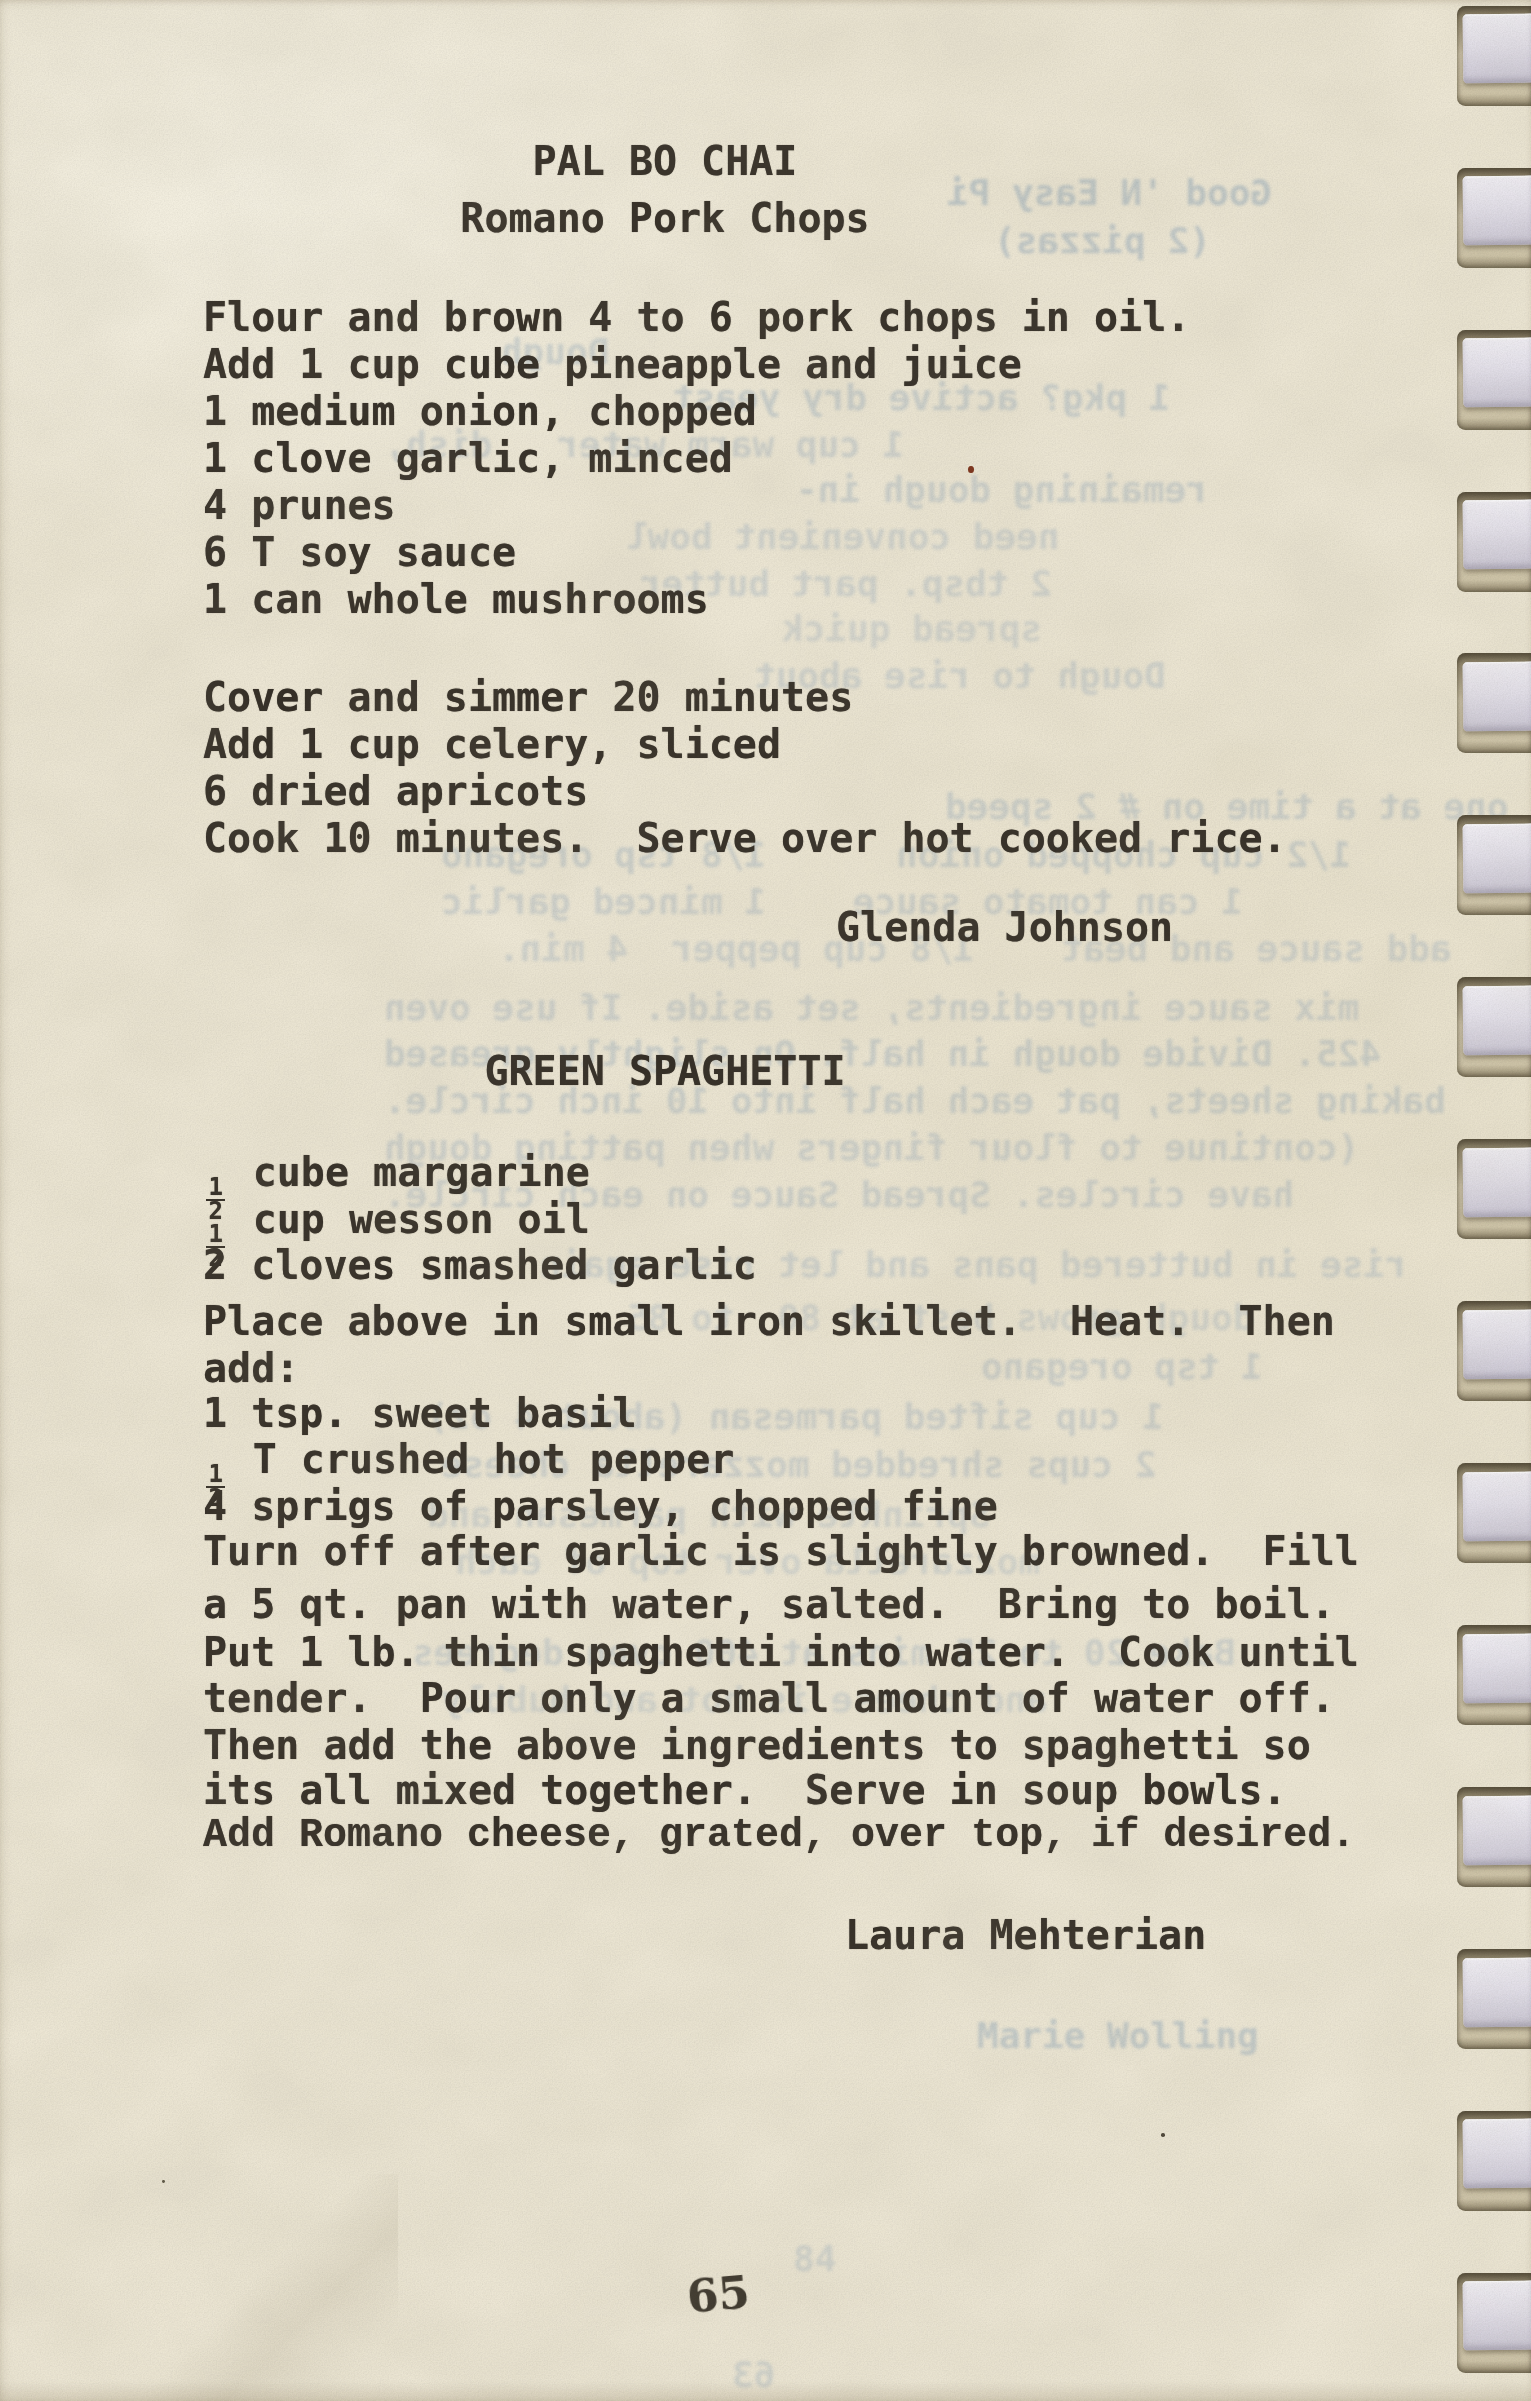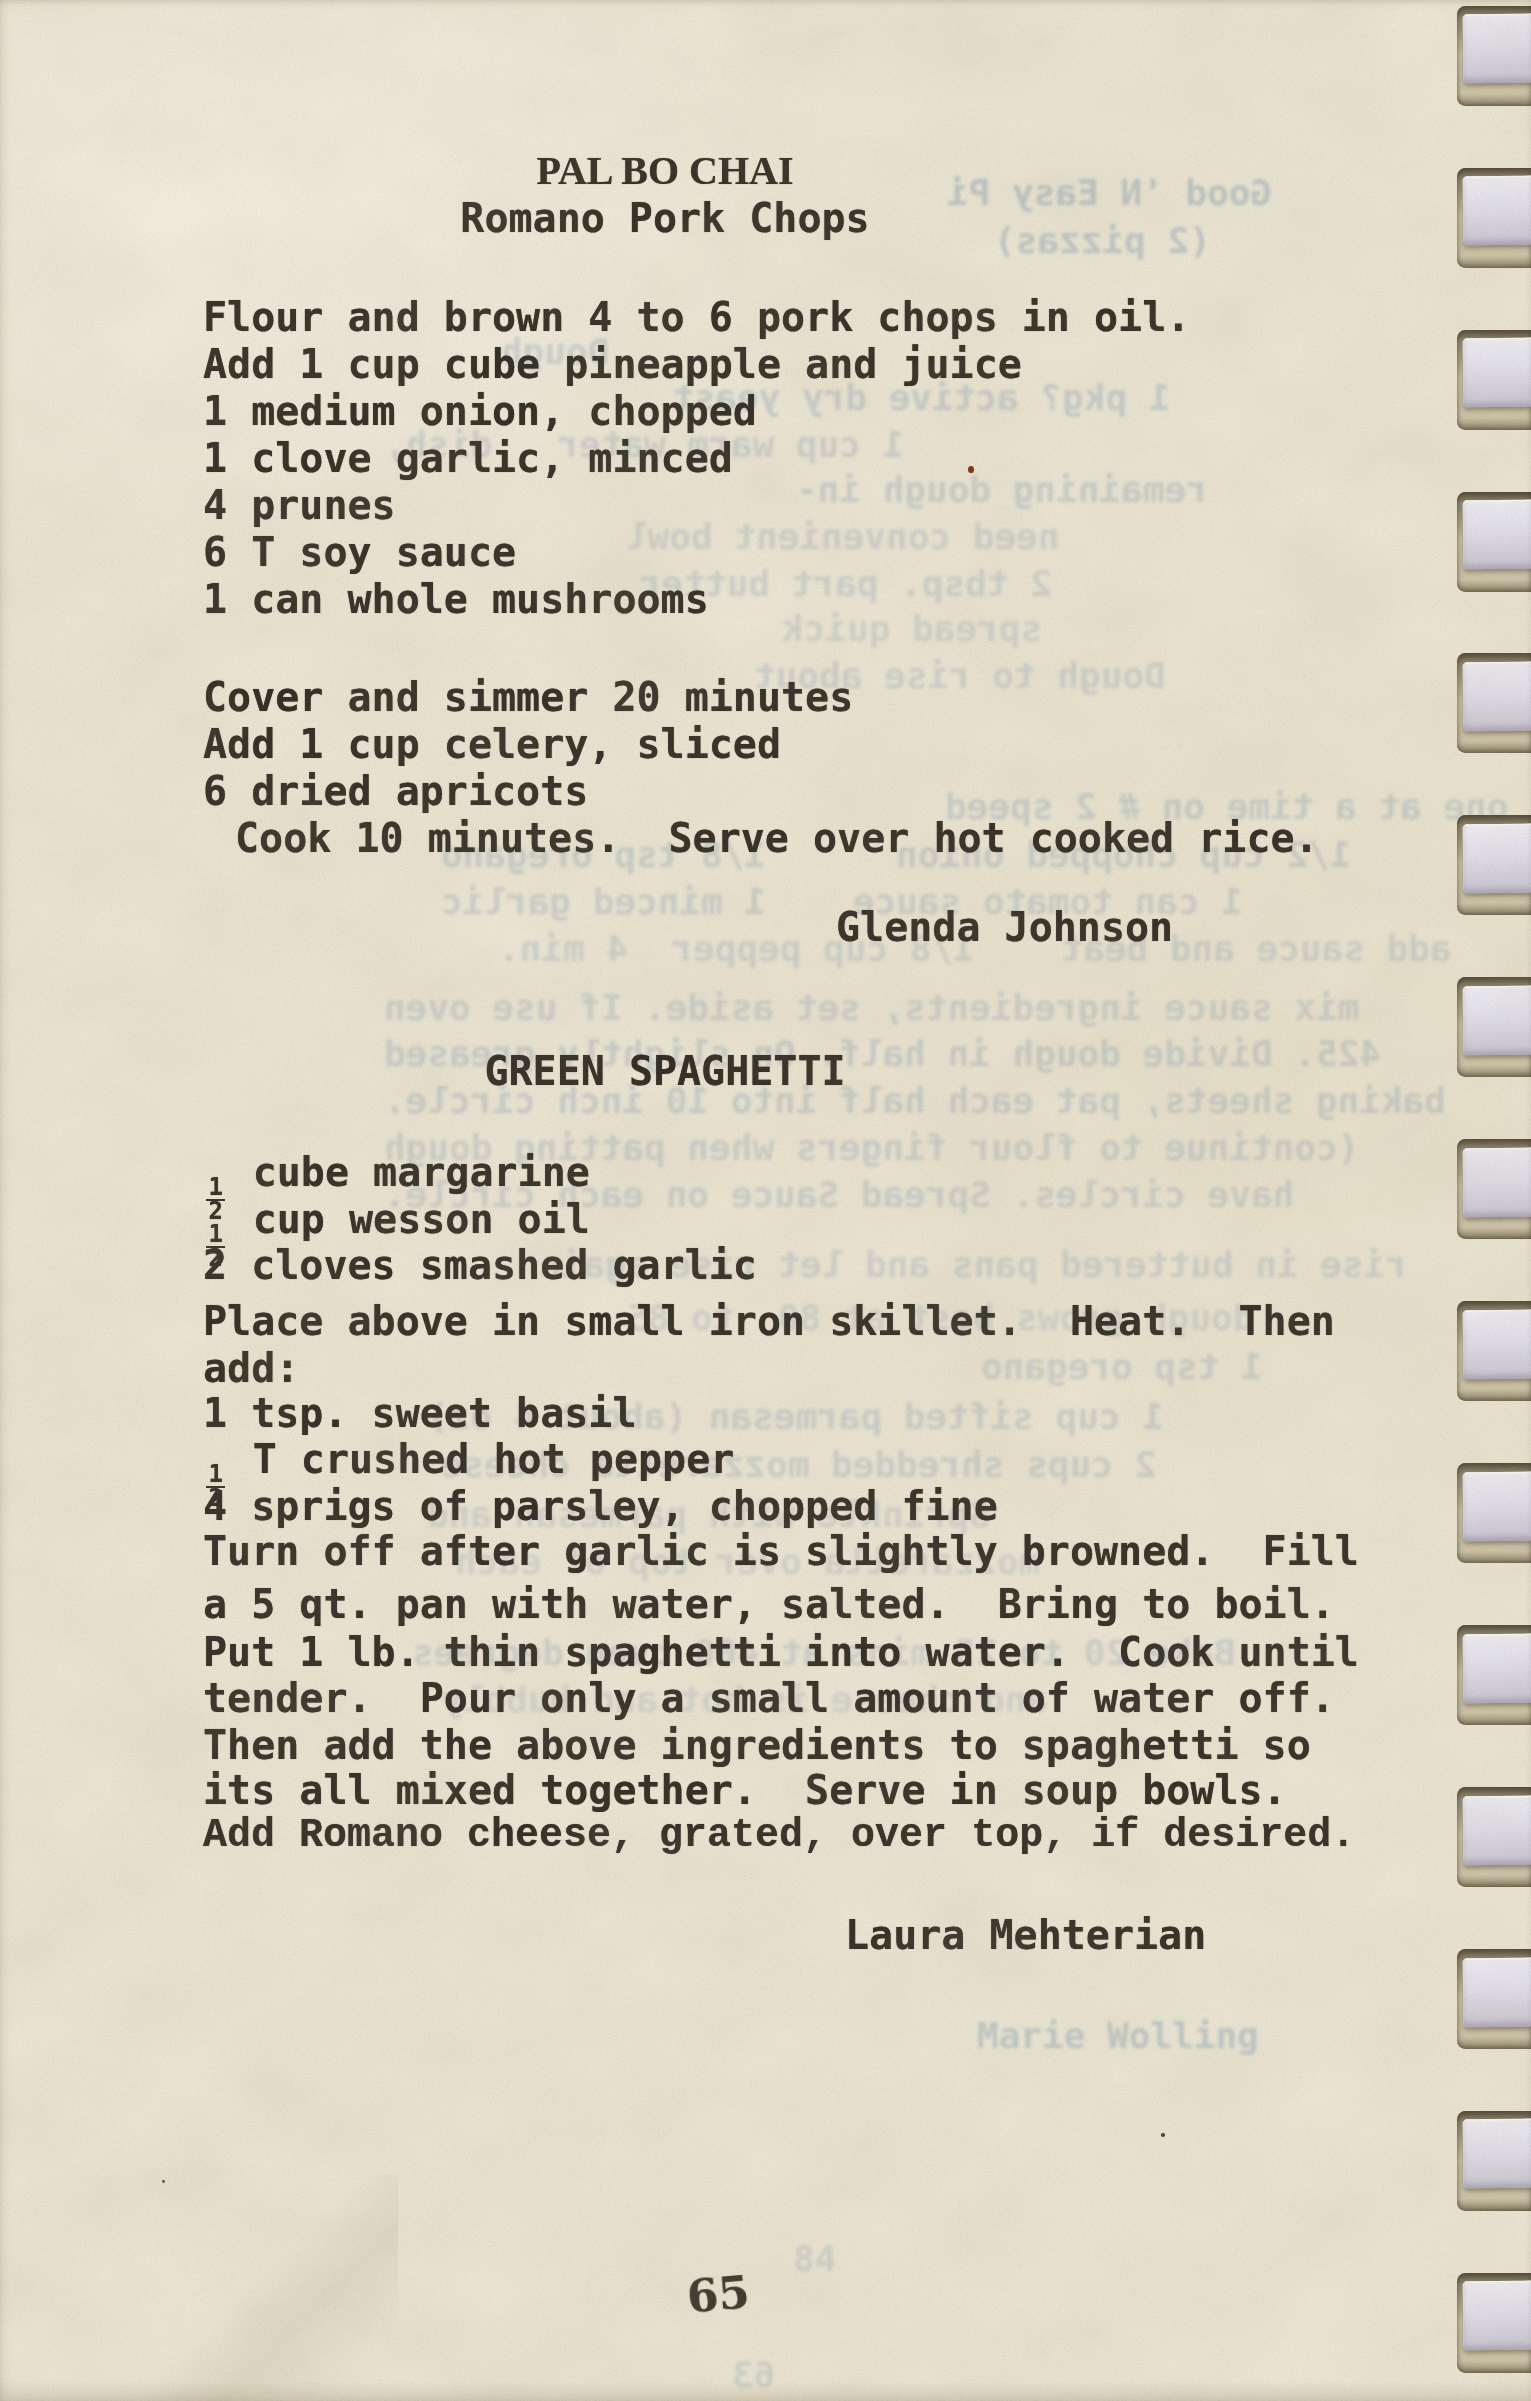--- a/index.html
+++ b/index.html
@@ -23,21 +23,21 @@
   .typed, .tline, .title, .subtitle, .attribution{
     font-family:"DejaVu Sans Mono",monospace;
     font-size:40px;line-height:1;font-weight:700;
     color:#352f27;white-space:pre;
     text-shadow:0 0 0.9px rgba(53,47,39,.7);
     filter:blur(0.3px);
   }
   .content{position:absolute;inset:0;z-index:3;}
   .tline{position:absolute;left:203px;}
   .title,.subtitle{position:absolute;left:665px;transform:translateX(-50%);}
-  .t0{top:151px;font-family:Liberation Serif, serif;} .s0{top:198px;} .t1{top:1051px;}
+  .t0{top:141px;} .s0{top:198px;} .t1{top:1051px;}
   .attribution{position:absolute;}
   .a0{left:836px;top:907px;} .a1{left:845px;top:1915px;}
   
   .frac{display:inline-flex;flex-direction:column;align-items:center;
         vertical-align:-8.5px;width:25.6px;font-size:24px;line-height:.9;}
   .frac .fn{border-bottom:2.8px solid currentColor;padding:0 2.1px 0.7px;}
   .frac .fd{padding-top:0.7px;}
   
   #ghosts{position:absolute;inset:0;z-index:1;filter:blur(1.6px);}
   .ghost{
@@ -131,21 +131,21 @@
           <div class="tline" style="top: 297px;">Flour and brown 4 to 6 pork chops in oil.</div>
           <div class="tline" style="top: 344px;">Add 1 cup cube pineapple and juice</div>
           <div class="tline" style="top: 391px;">1 medium onion, chopped</div>
           <div class="tline" style="top: 438px;">1 clove garlic, minced</div>
           <div class="tline" style="top: 485px;">4 prunes</div>
           <div class="tline" style="top: 532px;">6 T soy sauce</div>
           <div class="tline" style="top: 579px;">1 can whole mushrooms</div>
           <div class="tline" style="top: 677px;">Cover and simmer 20 minutes</div>
           <div class="tline" style="top: 724px;">Add 1 cup celery, sliced</div>
           <div class="tline" style="top: 771px;">6 dried apricots</div>
-          <div class="tline" style="top: 818px; margin-left: 32px;">Cook 10 minutes.  Serve over hot cooked rice.</div>
+          <div class="tline" style="top: 818px;">Cook 10 minutes.  Serve over hot cooked rice.</div>
         </div>
       <div class="attribution a0">Glenda Johnson</div>
     </section>
 
     <section>
       <div class="title t1">GREEN SPAGHETTI</div>
       <div>
           <div class="tline" style="top: 1152px;"><span class="frac"><span class="fn">1</span><span class="fd">2</span></span> cube margarine</div>
           <div class="tline" style="top: 1199px;"><span class="frac"><span class="fn">1</span><span class="fd">2</span></span> cup wesson oil</div>
           <div class="tline" style="top: 1245px;">2 cloves smashed garlic</div>

